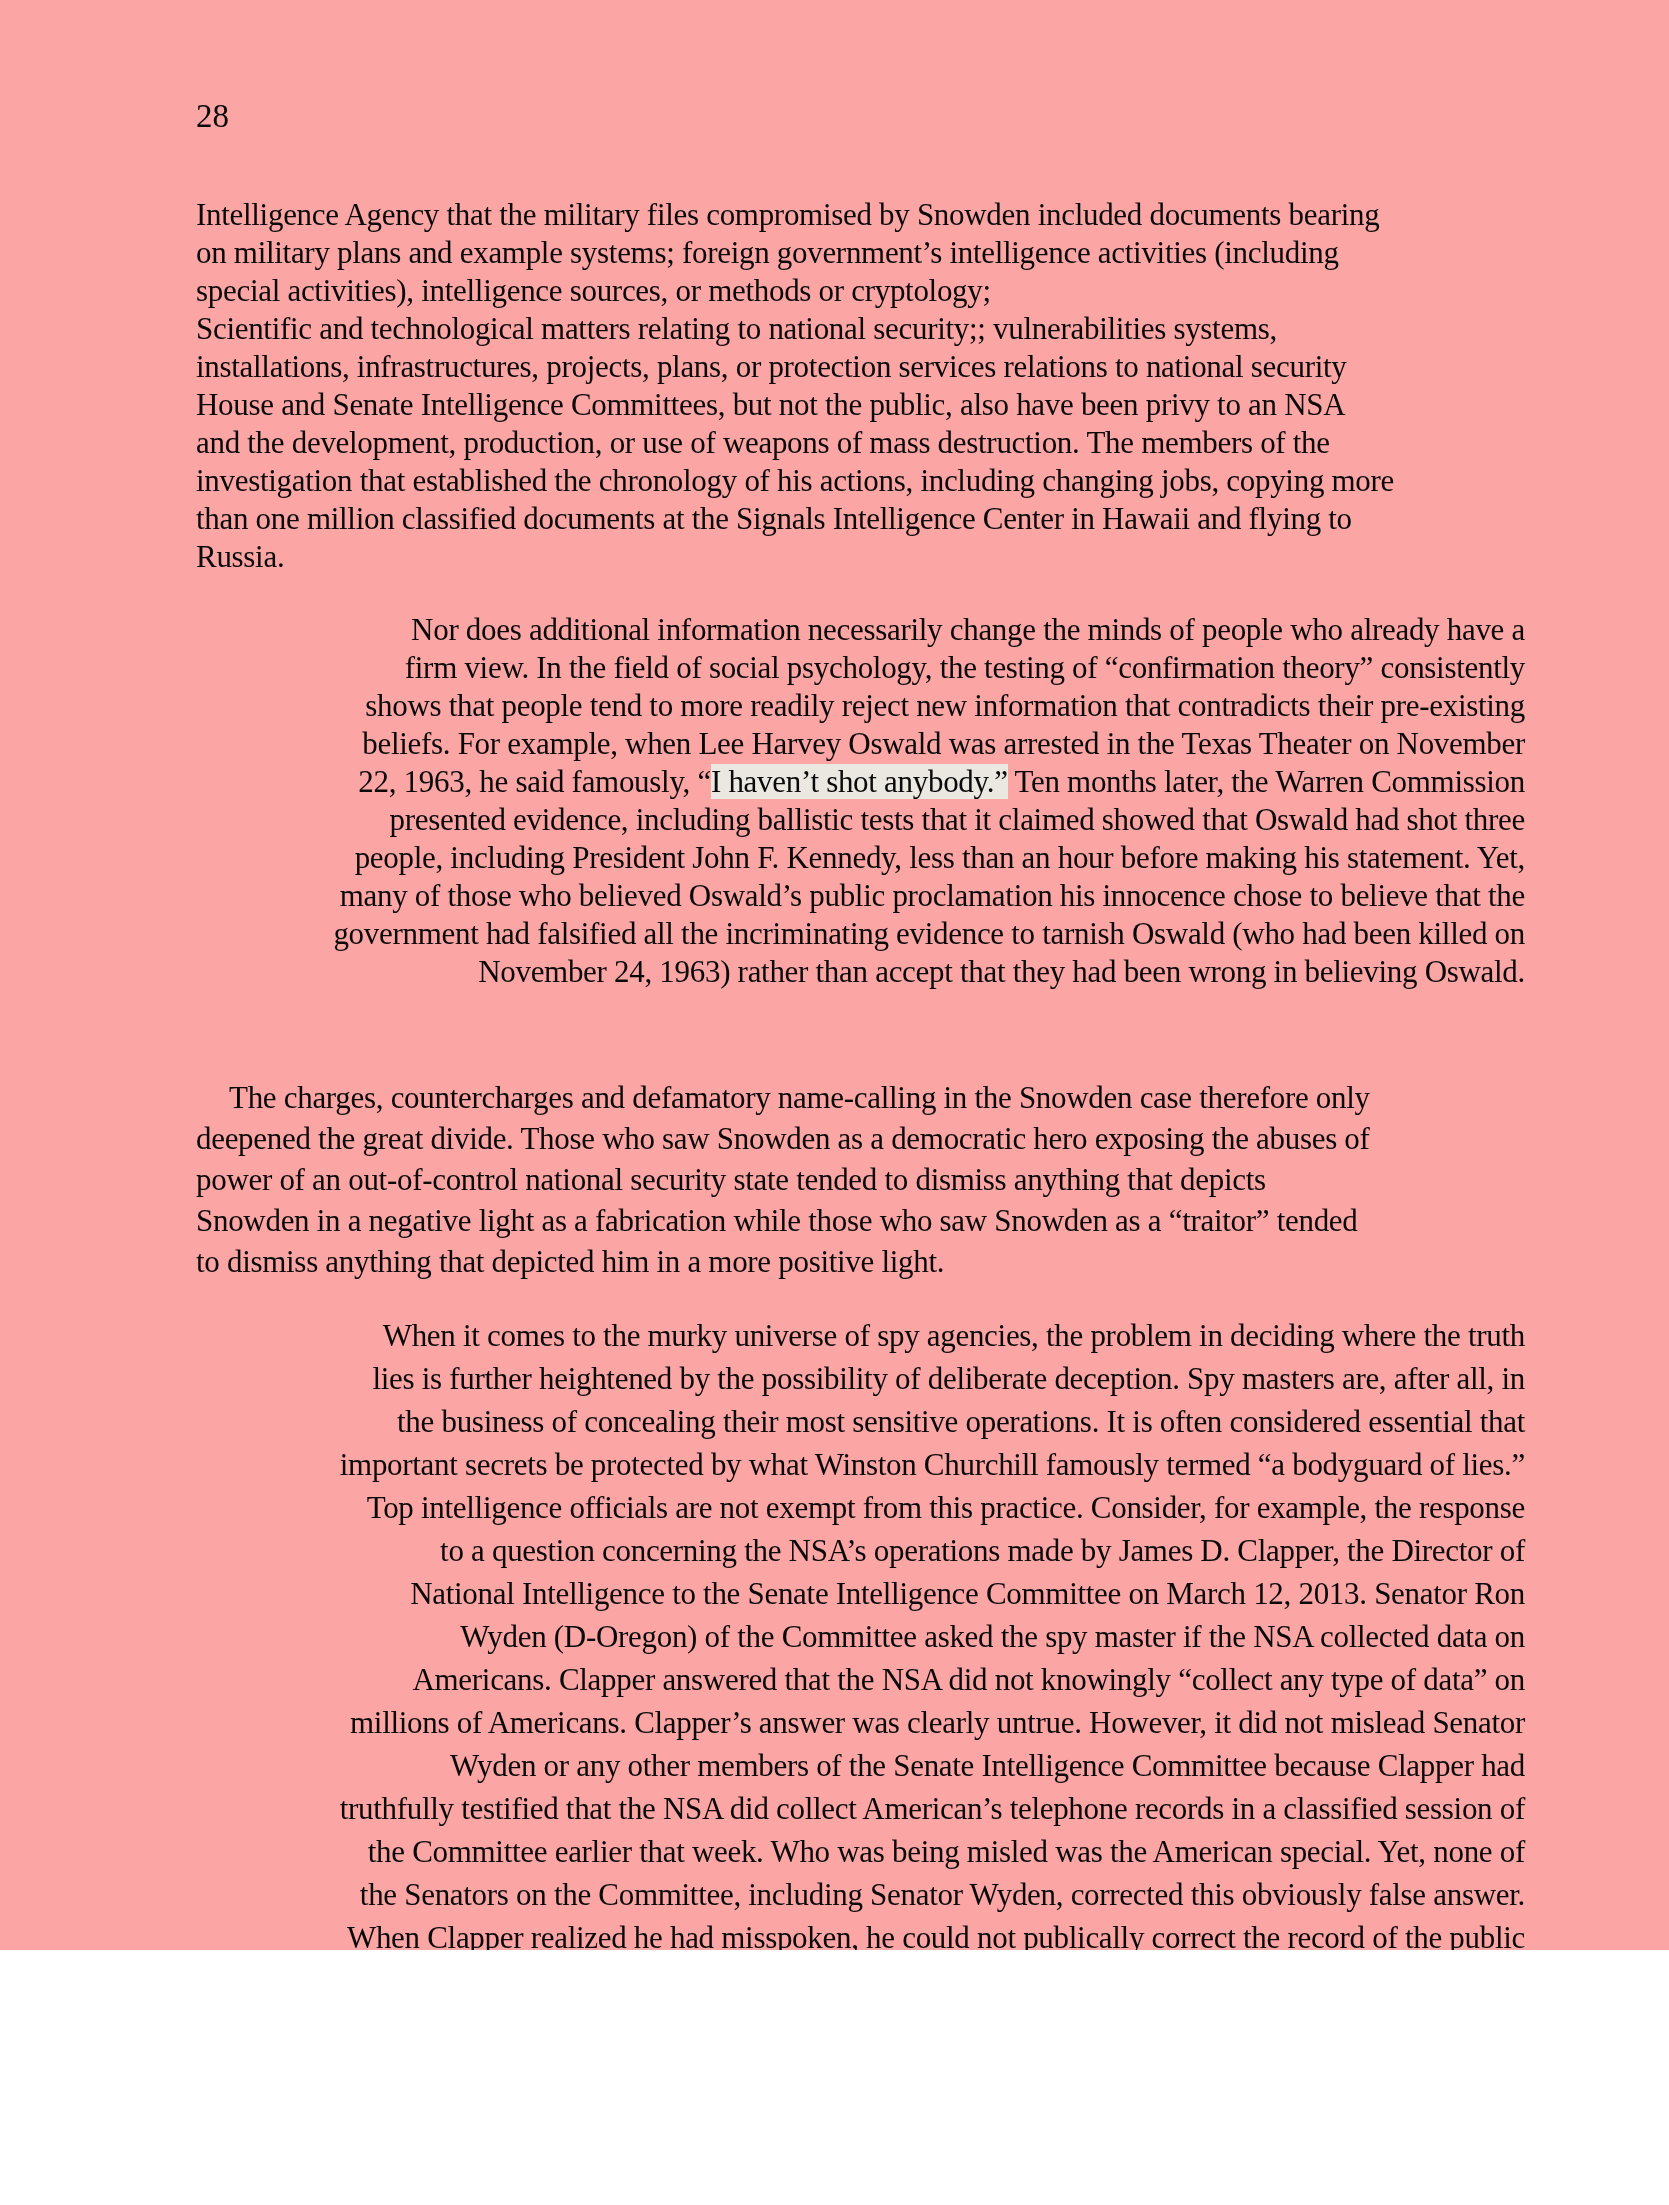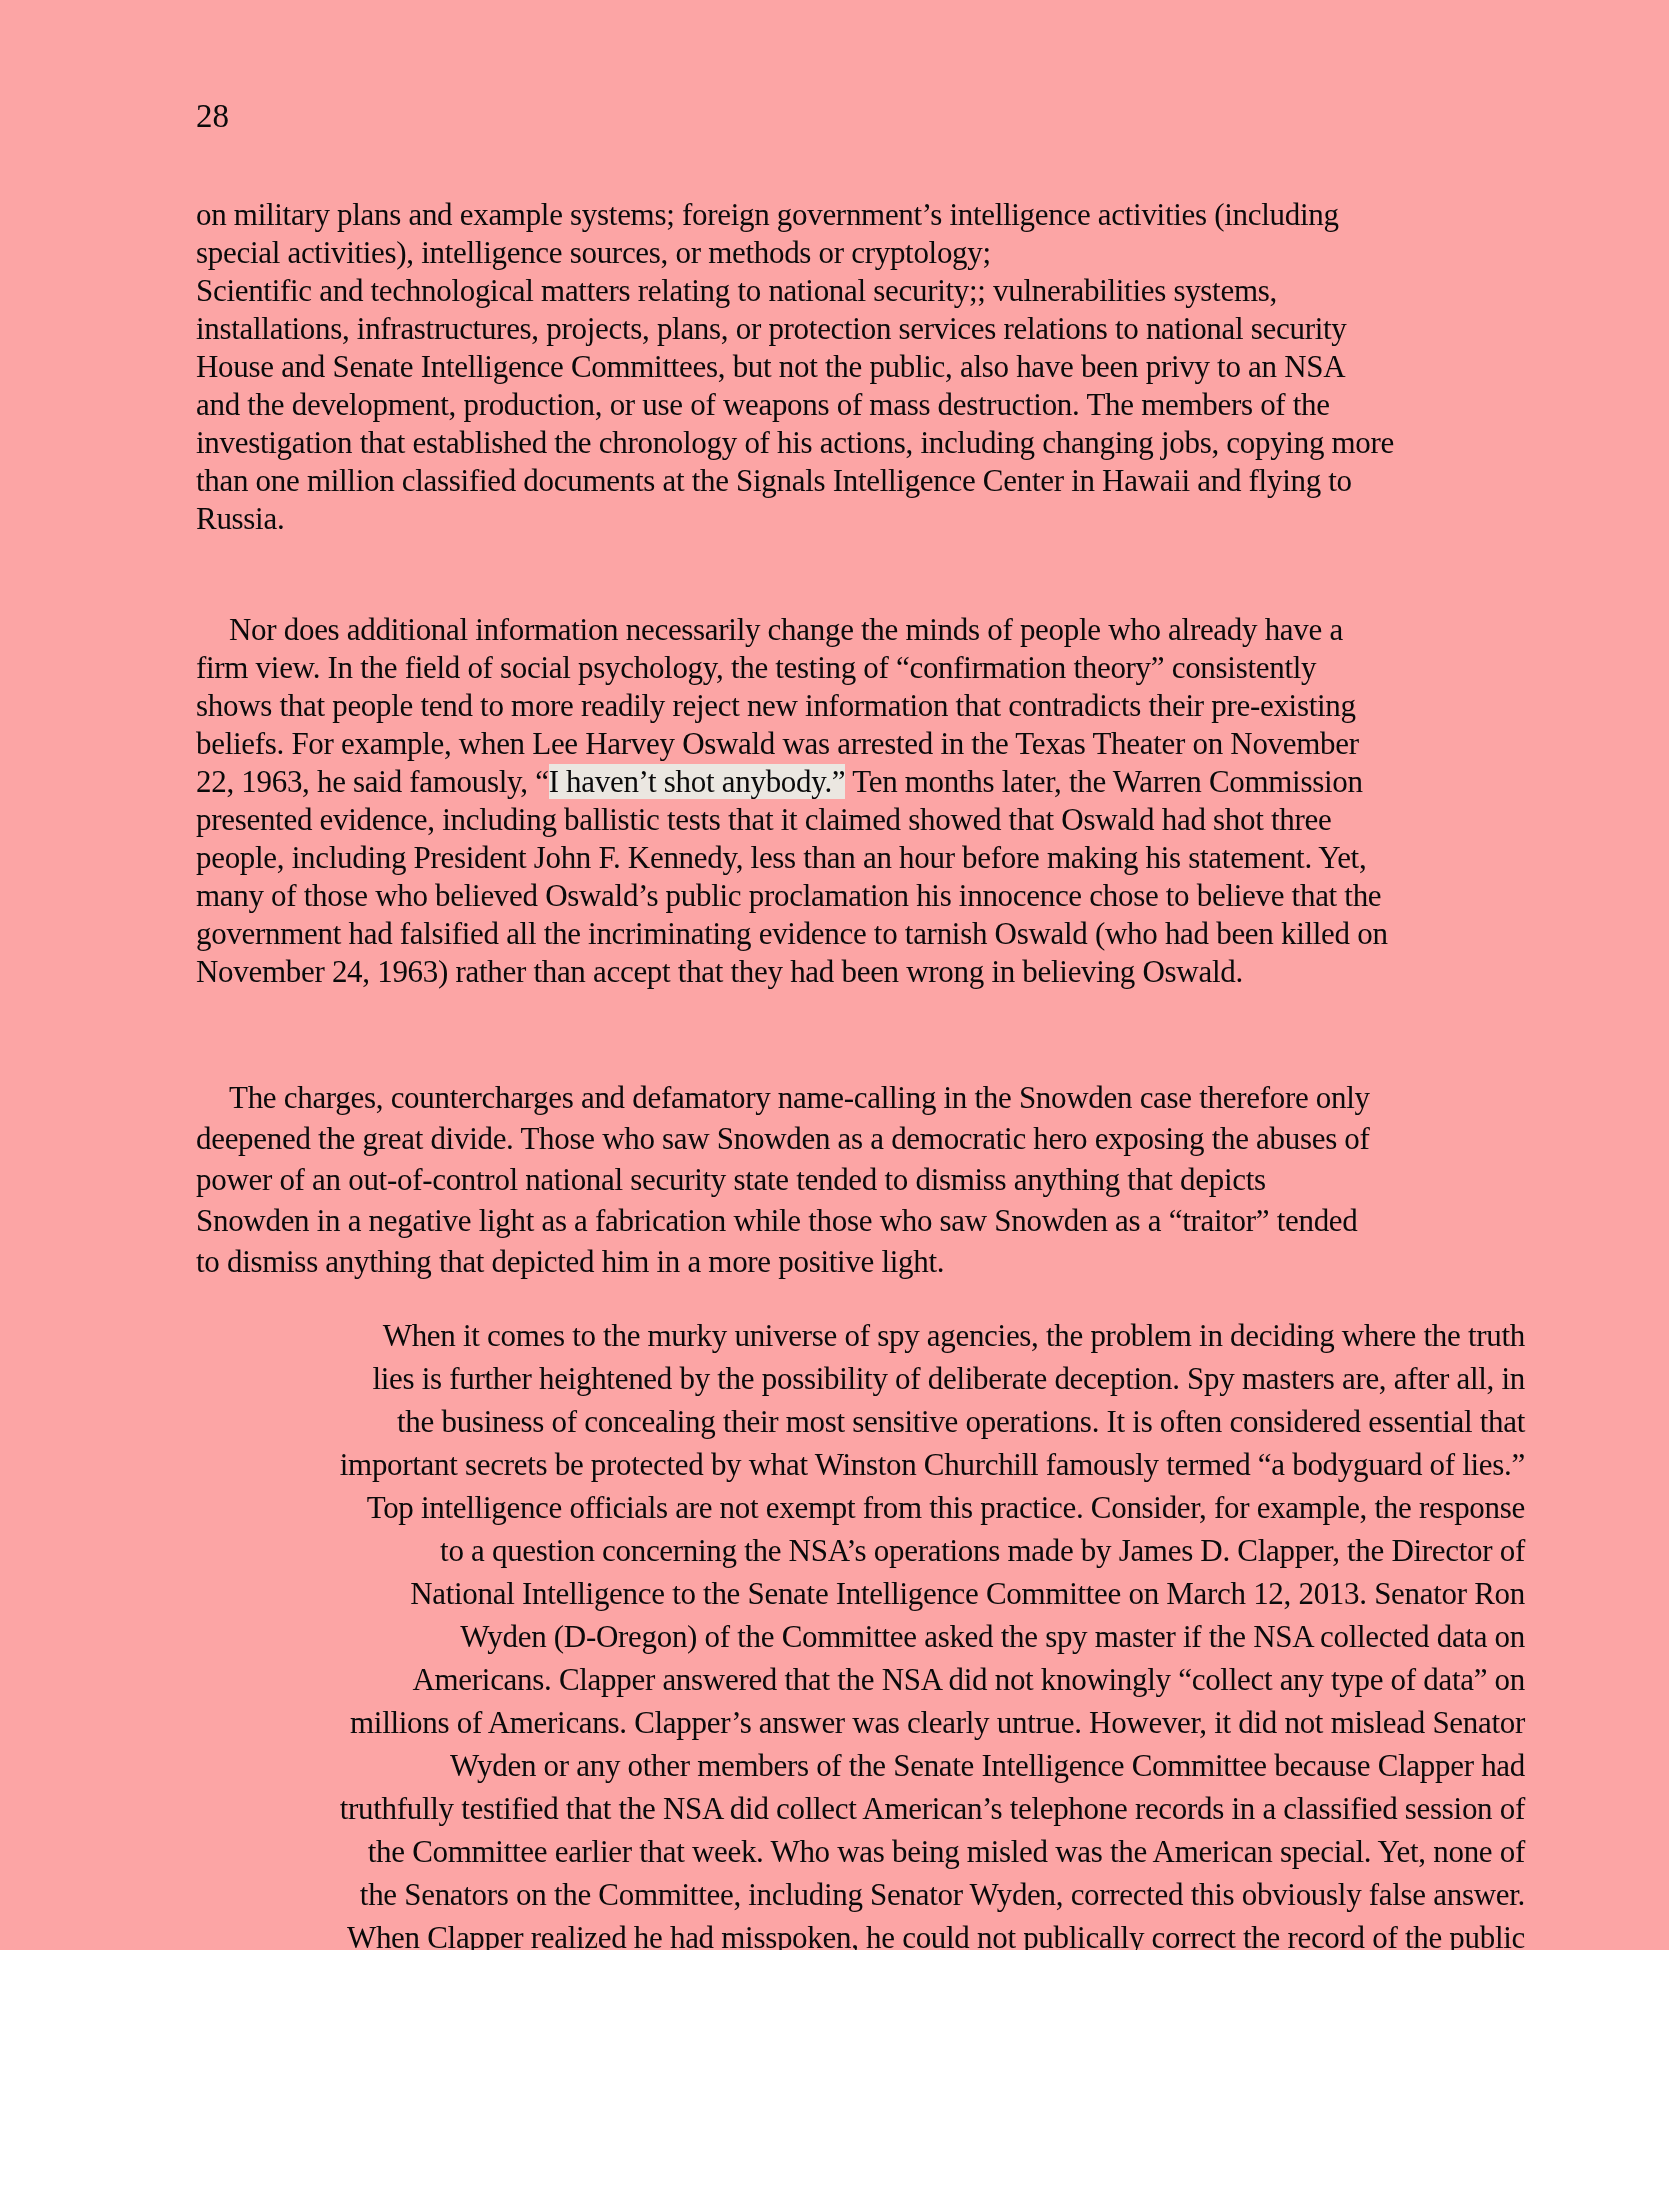--- a/index.html
+++ b/index.html
@@ -26,21 +26,21 @@
     width:1329px;
   }
   .line{
     white-space:nowrap;
     font-size:31px;
     letter-spacing:-0.3px;
   }
   .p1{top:196px;}
   .p1 .line{height:38px;line-height:38px;}
   .p2{top:611px;}
-  .p2 .line{height:38px;line-height:38px;}
+  .p2 .line{height:38px;line-height:38px;text-align:right;}
   .p3{top:1077px;}
   .p3 .line{height:41px;line-height:41px;}
   .p4{top:1314px;text-align:right;}
   .p4 .line{height:43px;line-height:43px;}
   .p2 .line:first-child{text-indent:33px;}
   .p3 .line:first-child{text-indent:33px;}
   .p4 .line:first-child{text-indent:29px;}
   .hl{background:#ebe7e1;}
   .bates{
     position:absolute;
@@ -54,20 +54,21 @@
   }
 </style>
 </head>
 <body>
 
 <div class="page">
   <div class="page-number">28</div>
 
   <div class="doc-body">
       <div class="paragraph p1">
+        <div class="line">Intelligence Agency that the military files compromised by Snowden  included documents bearing</div>
         <div class="line">on military plans and example systems; foreign government’s intelligence activities (including</div>
         <div class="line">special activities), intelligence sources, or methods or cryptology;</div>
         <div class="line">Scientific and  technological matters relating to national security;;  vulnerabilities systems,</div>
         <div class="line">installations, infrastructures, projects, plans, or protection services relations to national security</div>
         <div class="line">House and Senate Intelligence Committees, but not the public, also have been privy to an NSA</div>
         <div class="line">and the development, production, or use of weapons of mass destruction.  The members of the</div>
         <div class="line">investigation that established the chronology of his actions, including changing jobs, copying more</div>
         <div class="line">than one million classified documents at the Signals Intelligence Center in Hawaii and flying to</div>
         <div class="line">Russia.</div>
       </div>

